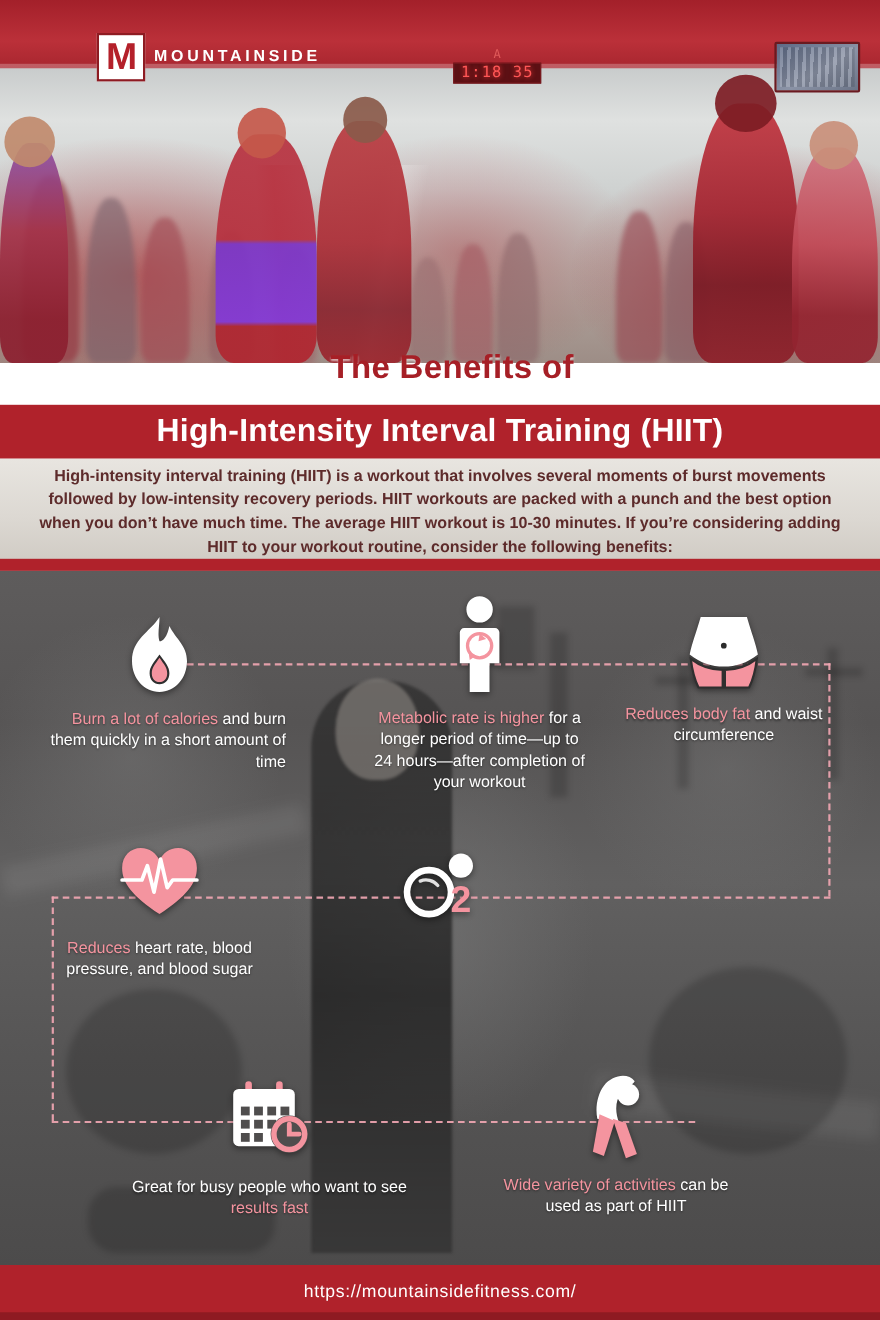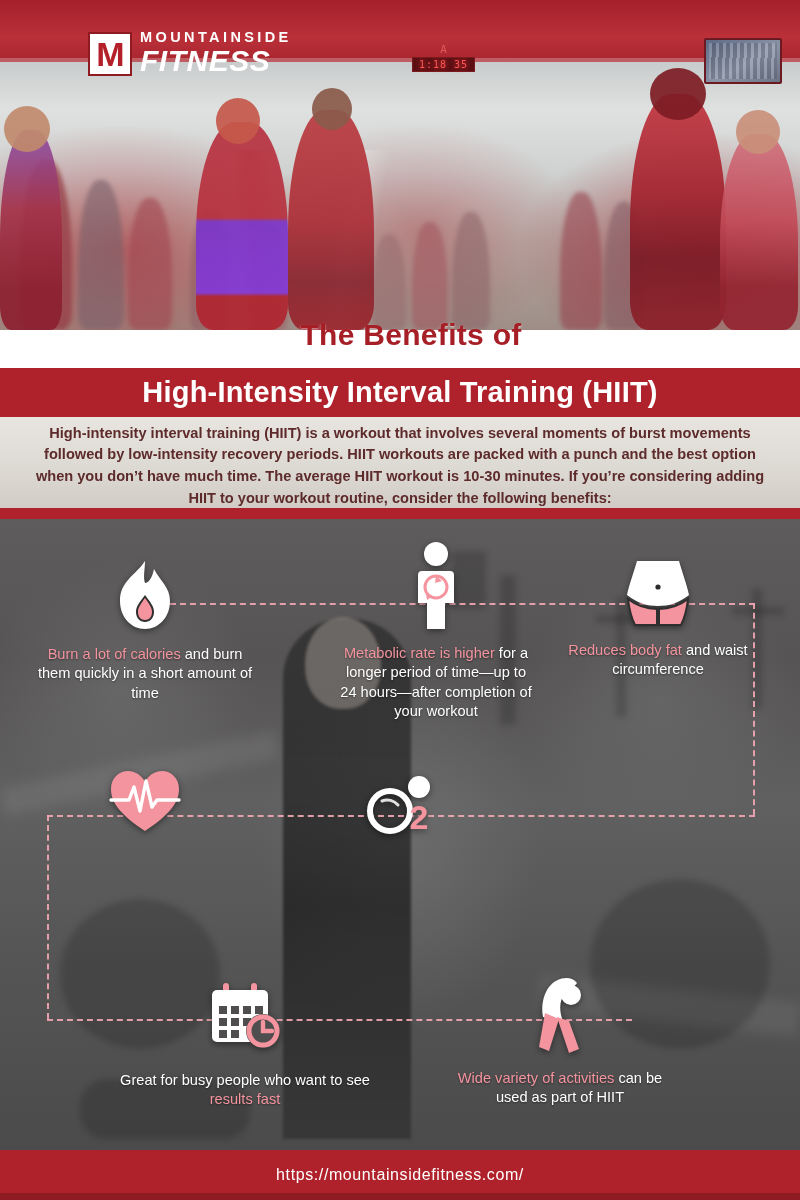--- a/index.html
+++ b/index.html
@@ -63,21 +63,21 @@
   }
   .logo-text{ display:flex; flex-direction:column; line-height:1; padding-bottom:2px; }
   .logo-top{ color:#fff; font-size:14.5px; letter-spacing:3.4px; font-weight:600; }
   .logo-bot{ color:#fff; font-size:30px; font-weight:bold; font-style:italic; letter-spacing:0.5px; margin-top:1px; }
 
   
   .timer{ position:absolute; left:412px; top:44px; text-align:center; }
   .timer-top{ color:#e05a5a; font-size:11px; font-family:"DejaVu Sans Mono", monospace; line-height:1; }
   .timer-box{
     margin-top:2px; background:#5c1014; border:1px solid #7a1a1e; padding:1px 6px;
-    color:#ff5656; font-family:"DejaVu Sans Mono", monospace; font-size:10px;
+    color:#ff5656; font-family:"DejaVu Sans Mono", monospace; font-size:14px;
     letter-spacing:1px; text-shadow:0 0 5px rgba(255,60,60,.95); line-height:1.1;
   }
 
   
   .title-top{
     position:absolute; left:0; top:318px; width:800px; text-align:center;
     color:#a61f26; font-size:30px; font-weight:bold; letter-spacing:.3px;
     text-shadow:0 1px 2px rgba(255,255,255,.65);
     padding-left:22px;
   }
@@ -190,21 +190,20 @@
       <div class="fig" style="left:0px;   width:62px; height:200px; background:linear-gradient(180deg,#8b4fa8 0%,#a4334a 40%,#8c2030 80%);"></div>
       <div class="fig h" style="left:4px;  bottom:178px; width:46px; height:46px; background:#c08a6c;"></div>
     </div>
 
     <div class="logo">
       <div class="logo-mark">
         <span>M</span>
       </div>
       <div class="logo-text">
         <div class="logo-top">MOUNTAINSIDE</div>
-        <div class="logo-bot">FITNESS</div>
       </div>
     </div>
 
     <div class="timer">
       <div class="timer-top">A</div>
       <div class="timer-box">1:18 35</div>
     </div>
   </div>
 
   <div class="title-top">The Benefits of</div>
@@ -238,21 +237,21 @@
     <div class="dash dash-h" style="left:47px;  top:296px; width:708px;"></div>
     <div class="dash dash-v" style="left:47px;  top:296px; height:204px;"></div>
     <div class="dash dash-h" style="left:47px;  top:500px; width:585px;"></div>
 
     <div class="cell" style="left:30px; top:40px; width:230px;">
       <svg class="icon" width="62" height="72" viewBox="0 0 62 72">
         <path d="M31 2 C22 16 6 22 6 42 C6 58 17 70 31 70 C45 70 56 58 56 42 C56 28 46 22 40 10 C38 20 34 24 31 24 C29 18 31 10 31 2 Z" fill="#ffffff"></path>
         <path d="M31 36 C26 43 22 47 22 53 C22 59 26 63 31 63 C36 63 40 59 40 53 C40 47 36 43 31 36 Z" fill="#2f2f2f"></path>
         <path d="M31 39 C27 45 24 48 24 53 C24 58 27 61 31 61 C35 61 38 58 38 53 C38 48 35 45 31 39 Z" fill="#f4949f"></path>
       </svg>
-      <div class="label" style="margin-top:14px;">
+      <div class="label" style="margin-top:14px;text-align:right;">
         <em>Burn a lot of calories</em><span> and burn them quickly in a short amount of time</span>
       </div>
     </div>
 
     <div class="cell" style="left:300px; top:22px; width:200px;margin-left:36px;">
       <svg class="icon" width="48" height="90" viewBox="0 0 48 90">
         <circle cx="24" cy="13" r="12" fill="#ffffff"></circle>
         <path d="M10 30 h28 a4 4 0 0 1 4 4 v28 h-9 v26 h-18 v-26 h-9 v-28 a4 4 0 0 1 4 -4 z" fill="#ffffff"></path>
         <circle cx="24" cy="46" r="11" fill="none" stroke="#f4949f" stroke-width="3"></circle>
         <path d="M24 35 l6 5 l-7 2 z" fill="#f4949f"></path>
@@ -273,20 +272,23 @@
       <div class="label" style="margin-top:14px;">
         <em>Reduces body fat</em><span> and waist circumference</span>
       </div>
     </div>
 
     <div class="cell" style="left:30px; top:248px; width:230px;">
       <svg class="icon" width="76" height="68" viewBox="0 0 76 68">
         <path d="M38 64 C14 48 4 36 4 22 C4 11 12 4 21 4 C29 4 35 9 38 15 C41 9 47 4 55 4 C64 4 72 11 72 22 C72 36 62 48 38 64 Z" fill="#f4949f"></path>
         <path d="M4 33 H22 L27 20 L33 44 L39 14 L45 40 L50 33 H72" fill="none" stroke="#ffffff" stroke-width="3.4" stroke-linejoin="round" stroke-linecap="round"></path>
       </svg>
+      <div class="label" style="margin-top:18px;">
+        <em>Reduces</em><span> heart rate, blood pressure, and blood sugar</span>
+      </div>
     </div>
 
     <div class="cell" style="left:310px; top:252px; width:180px;">
       <svg class="icon" width="84" height="66" viewBox="0 0 84 66">
         <circle cx="32" cy="40" r="20" fill="none" stroke="#ffffff" stroke-width="6"></circle>
         <path d="M24 30 a14 14 0 0 1 16 4" fill="none" stroke="#ffffff" stroke-width="3" stroke-linecap="round" opacity=".85"></path>
         <circle cx="61" cy="16" r="11" fill="#ffffff"></circle>
         <text x="61" y="58" font-family="Liberation Sans, sans-serif" font-size="34" font-weight="bold" fill="#f4949f" text-anchor="middle">2</text>
       </svg>
     </div>

